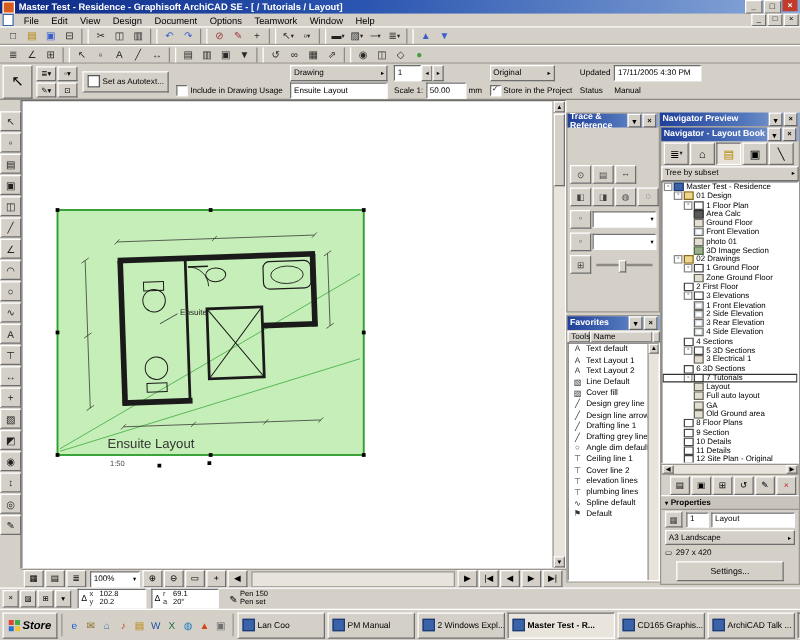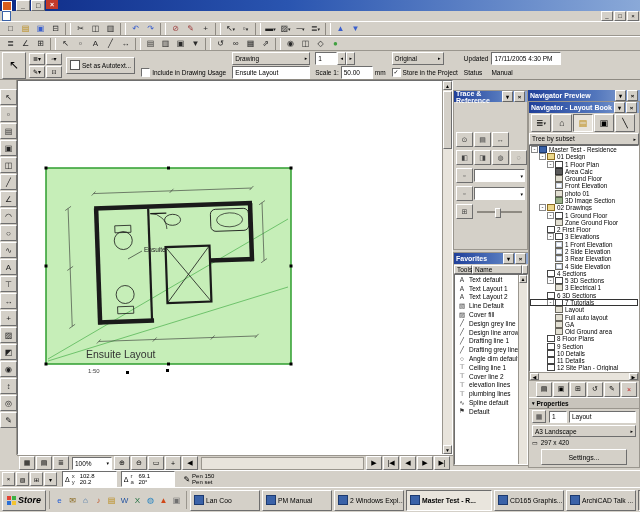--- a/index.html
+++ b/index.html
@@ -175,29 +175,41 @@
   #tray{margin-left:auto;height:19px;display:flex;align-items:center;padding:0 3px;
     border:1px solid;border-color:#6e6e6e #fff #fff #6e6e6e;background:#d4d0c8;}
 </style>
 </head>
 <body>
 
 <div id="app">
 
   <div id="titlebar" class="abs">
     <span id="appicon"></span>
+    <span id="titletext">Master Test - Residence - Graphisoft ArchiCAD SE - [ / Tutorials / Layout]</span>
     <span id="winbtns">
       <span class="winbtn raised">_</span>
       <span class="winbtn raised">□</span>
       <span class="winbtn close">×</span>
     </span>
   </div>
 
   <div id="menubar" class="abs">
     <span id="childicon"></span>
+    <span id="menuitems" style="display:flex">
+        <span class="menuitem">File</span>
+        <span class="menuitem">Edit</span>
+        <span class="menuitem">View</span>
+        <span class="menuitem">Design</span>
+        <span class="menuitem">Document</span>
+        <span class="menuitem">Options</span>
+        <span class="menuitem">Teamwork</span>
+        <span class="menuitem">Window</span>
+        <span class="menuitem">Help</span>
+      </span>
     <span id="menusp"></span>
     <span class="cwinbtn raised">_</span>
     <span class="cwinbtn raised">□</span>
     <span class="cwinbtn raised">×</span>
   </div>
 
   <div id="tb1" class="toolbar abs">
       <span class="tbtn">
         <span class="g">□</span>
       </span>

